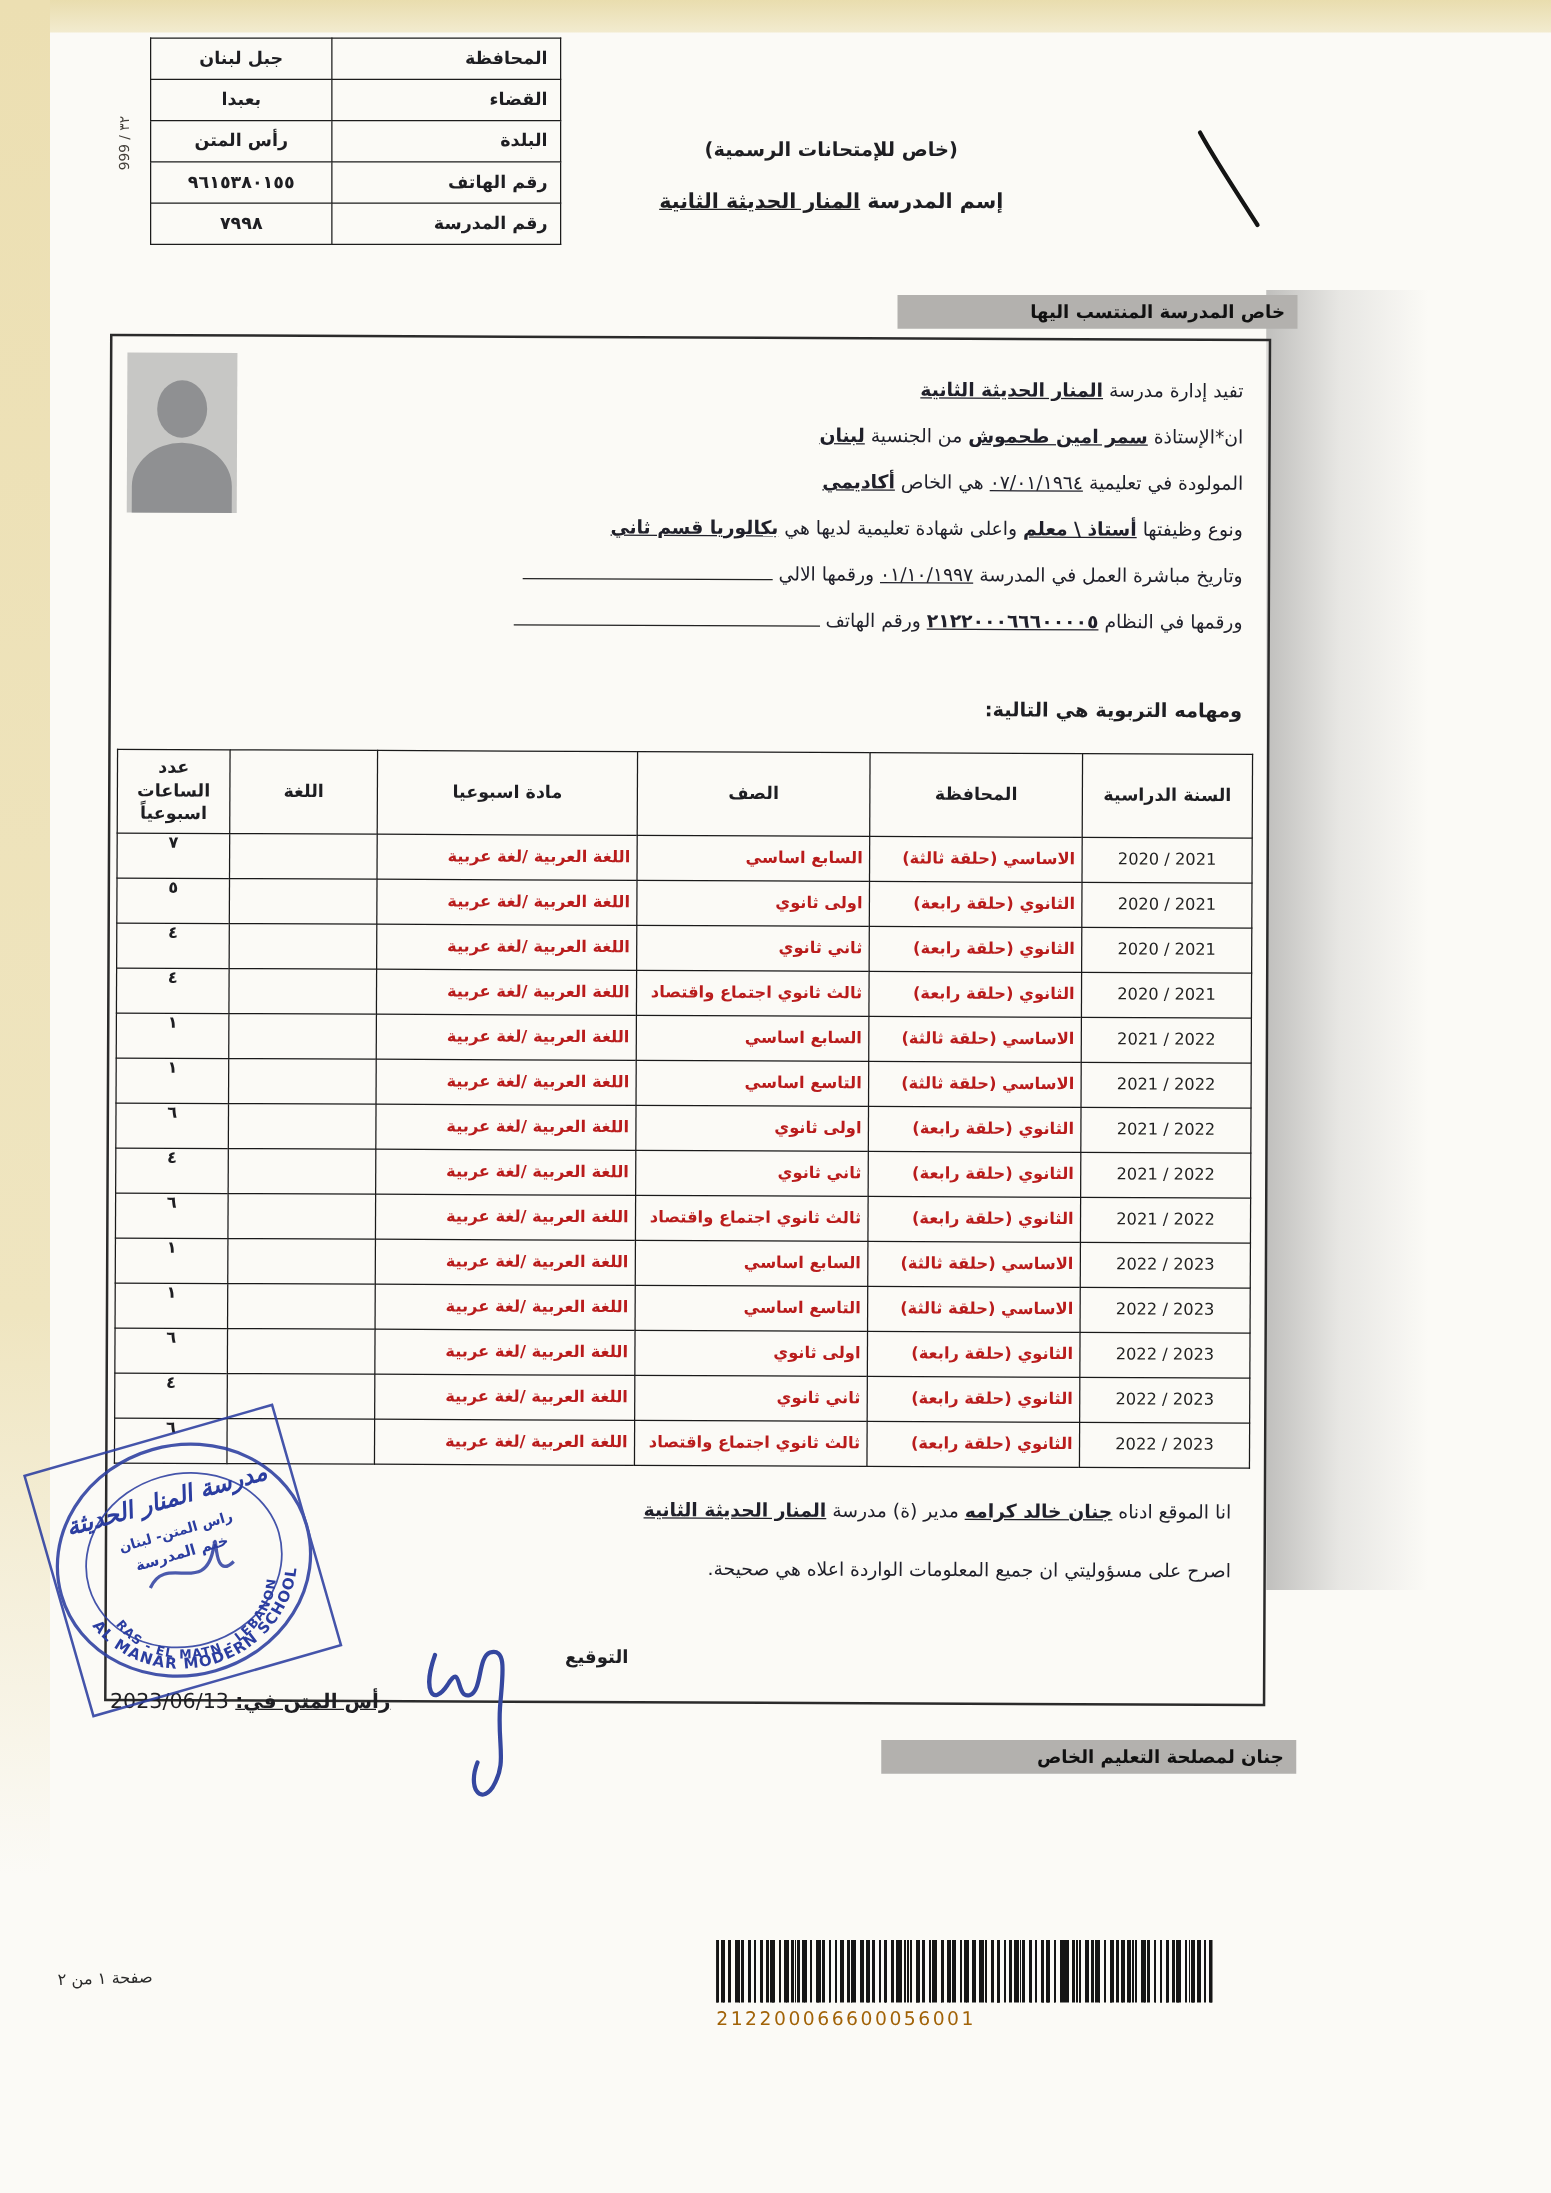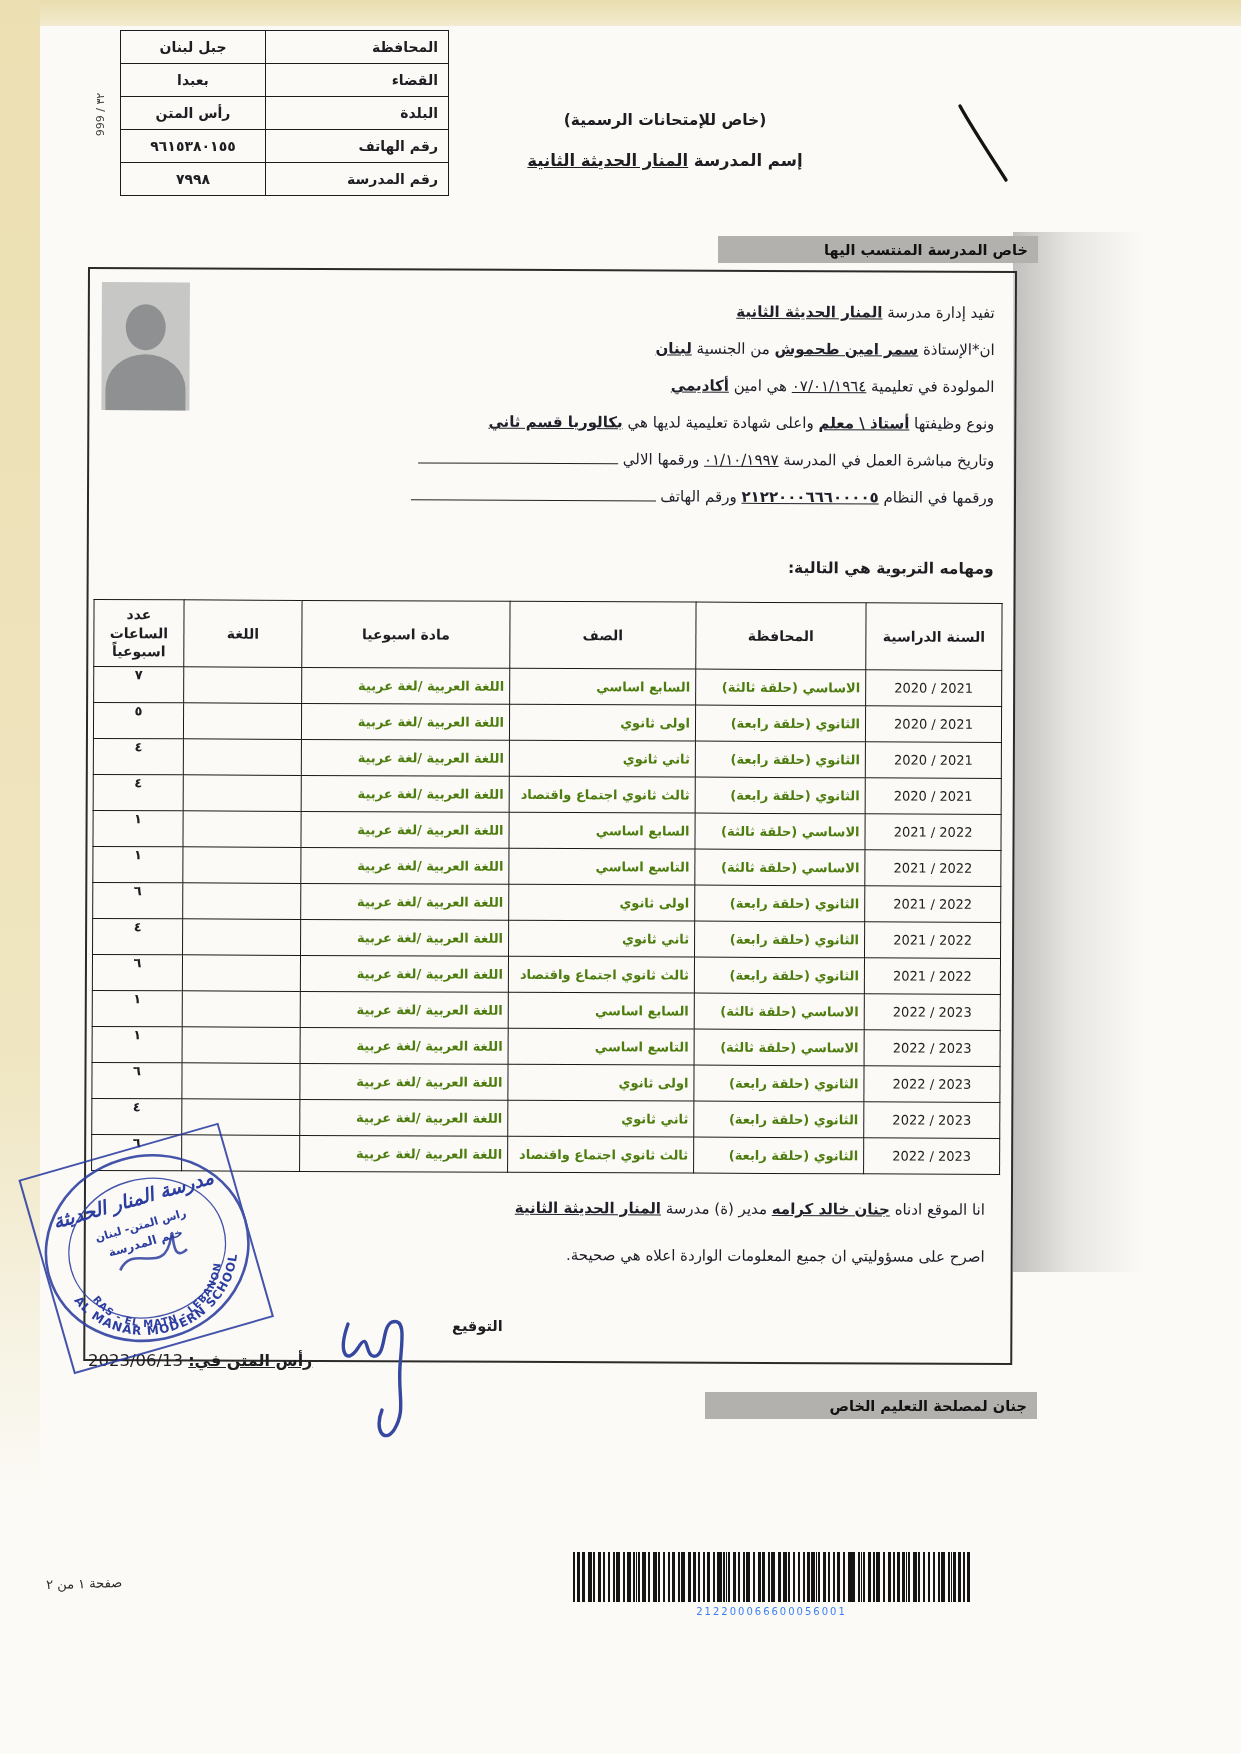--- a/index.html
+++ b/index.html
@@ -56,42 +56,42 @@
   .num{direction:ltr;unicode-bidi:embed;}
 
   .duties-heading{position:absolute;right:20px;top:287px;font-size:15.5px;font-weight:bold;direction:rtl;}
 
   
   table.duties{position:absolute;left:5px;top:330px;border-collapse:collapse;direction:rtl;table-layout:fixed;}
   table.duties th,table.duties td{border:1.9px solid #1a1a1a;overflow:hidden;}
   table.duties th{height:64px;font-size:14px;font-weight:bold;text-align:center;line-height:1.35;}
   table.duties td{height:35px;font-size:13px;padding:0 5px;}
   td.c-year{text-align:center;font-size:15px;direction:ltr;font-family:"DejaVu Sans",sans-serif;color:#222;}
-  td.c-stage,td.c-class,td.c-subject{text-align:right;font-weight:bold;color:#4d7c0f;}
+  td.c-stage,td.c-class,td.c-subject{text-align:right;font-weight:bold;color:#b91c1c;}
   td.c-lang{text-align:center;}
   td.c-hours{text-align:center;font-weight:bold;font-size:14px;vertical-align:top;padding-top:2px;}
 
   .decl{position:absolute;right:26px;direction:rtl;text-align:right;font-size:15px;color:#20202a;}
   .decl-l1{top:928px;}
   .decl-l2{top:975px;}
 
   .date-line{position:absolute;left:88px;top:1315px;width:880px;text-align:left;direction:rtl;font-size:16px;margin-top:36px;}
   .date-line .lab{font-weight:bold;text-decoration:underline;}
   .date-line .val{direction:ltr;unicode-bidi:embed;font-size:16.5px;}
   .sig-label{position:absolute;left:452px;top:1318px;font-size:14.5px;font-weight:bold;direction:rtl;}
   .squiggle{position:absolute;left:330px;top:1282px;width:130px;height:160px;}
 
   .stamp{position:absolute;left:36px;top:1142px;width:224px;height:218px;transform:rotate(-16deg);}
 
   .barcode{position:absolute;left:573px;top:1552px;width:397px;height:50px;background:
     repeating-linear-gradient(90deg,#151515 0 2px,transparent 2px 5px),
     repeating-linear-gradient(90deg,#151515 0 1px,transparent 1px 9px),
     repeating-linear-gradient(90deg,transparent 0 4px,#151515 4px 6px,transparent 6px 13px);}
-  .barcode-number{position:absolute;left:573px;top:1606px;width:397px;text-align:center;
-    font-size:10px;letter-spacing:2px;color:#3b82f6;direction:ltr;}
+  .barcode-number{position:absolute;left:573px;top:1606px;width:397px;text-align:left;
+    font-size:15px;letter-spacing:2px;color:#a16207;direction:ltr;}
 
   .page-label{position:absolute;left:46px;top:1576px;font-size:13px;direction:rtl;transform:rotate(-1.5deg);color:#2a2a2a;}
 </style>
 </head>
 <body>
 
 <div class="page">
 
   <div class="edge-top"></div>
   <div class="edge-left"></div>
@@ -137,21 +137,21 @@
   <div class="main-box">
 
     <div class="photo">
       <div class="head"></div>
       <div class="torso"></div>
     </div>
 
     <div class="para">
       <div><span>تفيد إدارة مدرسة </span><span class="bu">المنار الحديثة الثانية</span></div>
       <div><span>ان*الإستاذة </span><span class="bu">سمر امين طحموش</span><span> من الجنسية </span><span class="bu">لبنان</span></div>
-      <div><span>المولودة في تعليمية </span><span class="u num">٠٧/٠١/١٩٦٤</span><span> هي امين </span><span class="bu">أكاديمي</span></div>
+      <div><span>المولودة في تعليمية </span><span class="u num">٠٧/٠١/١٩٦٤</span><span> هي الخاص </span><span class="bu">أكاديمي</span></div>
       <div><span>ونوع وظيفتها </span><span class="bu">أستاذ \ معلم</span><span> واعلى شهادة تعليمية لديها هي </span><span class="bu">بكالوريا قسم ثاني</span></div>
       <div><span>وتاريخ مباشرة العمل في المدرسة </span><span class="u num">٠١/١٠/١٩٩٧</span><span> ورقمها الالي </span><span class="blank w1"></span></div>
       <div><span>ورقمها في النظام </span><span class="bu num">٢١٢٢٠٠٠٦٦٦٠٠٠٠٥</span><span> ورقم الهاتف </span><span class="blank w2"></span></div>
     </div>
 
     <div class="duties-heading">ومهامه التربوية هي التالية:</div>
 
     <table class="duties">
       <colgroup>
         <col style="width:136px">

